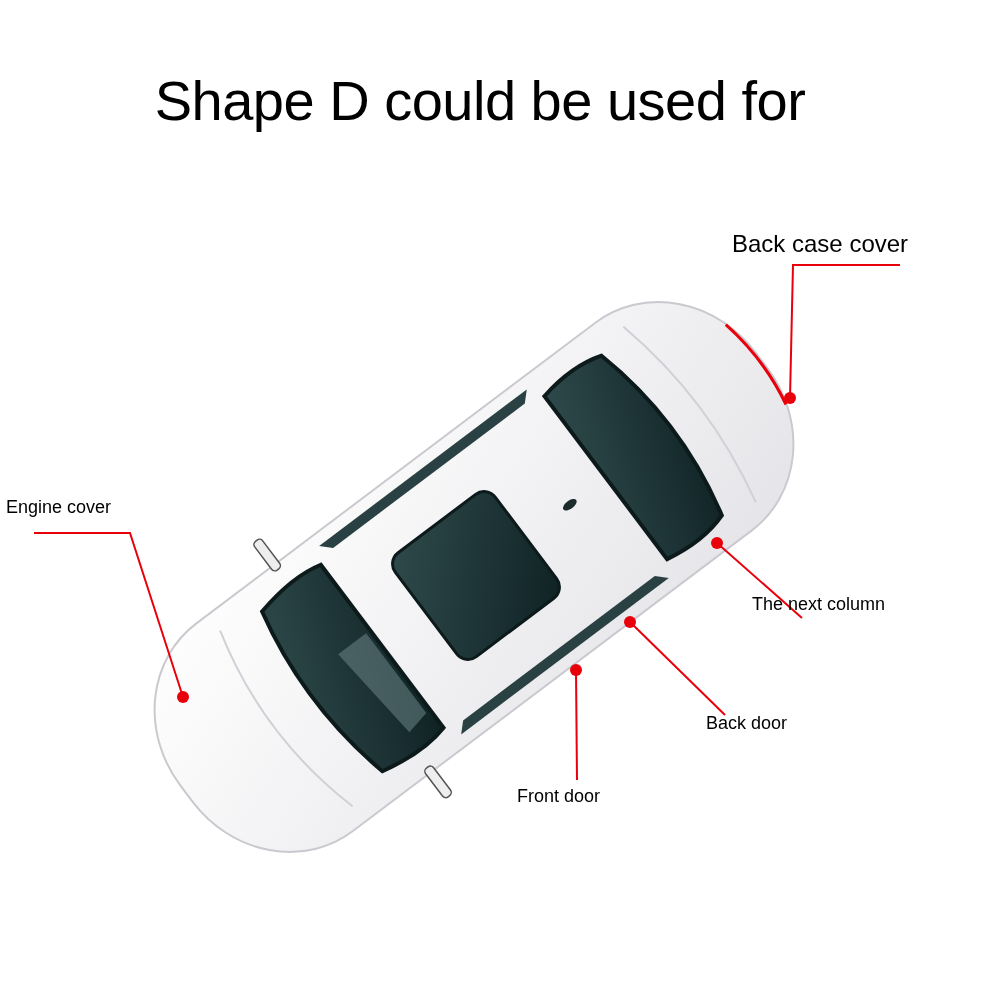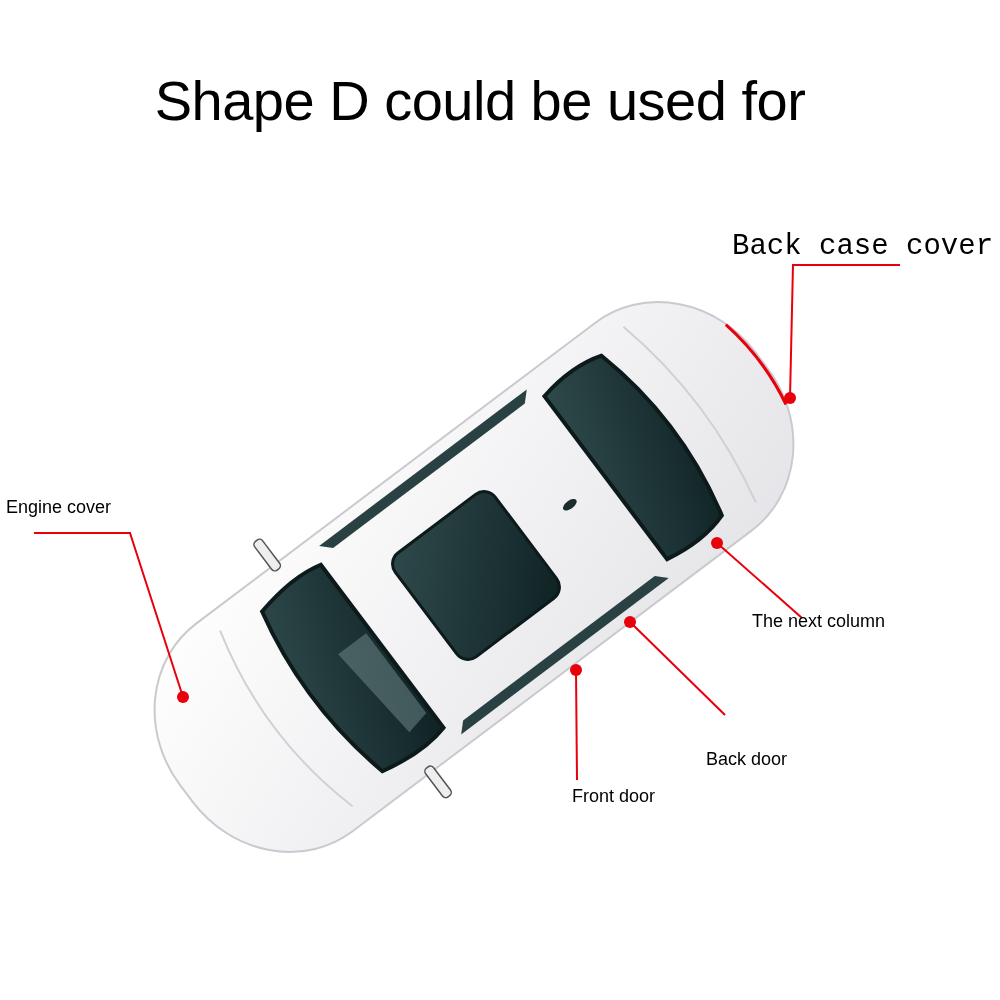--- a/index.html
+++ b/index.html
@@ -67,17 +67,17 @@
   <g>
     <line x1="630" y1="622" x2="725" y2="715" stroke="#e8000b" stroke-width="2"></line>
     <circle cx="630" cy="622" r="6" fill="#e8000b"></circle>
   </g>
   <g>
     <line x1="576" y1="670" x2="577" y2="780" stroke="#e8000b" stroke-width="2"></line>
     <circle cx="576" cy="670" r="6" fill="#e8000b"></circle>
   </g>
 </svg>
 
-<div class="label" style="left:732px; top:230px; font-size:29px;font-family:Liberation Mono, monospace;">Back case cover</div>
+<div class="label" style="left:732px; top:230px; font-size:24px;">Back case cover</div>
 <div class="label" style="left:6px; top:497px;">Engine cover</div>
-<div class="label" style="left:752px; top:611px;">The next column</div>
-<div class="label" style="left:706px; top:713px;margin-top:36px;">Back door</div>
-<div class="label" style="left:572px; top:786px;">Front door</div>
+<div class="label" style="left:752px; top:594px;">The next column</div>
+<div class="label" style="left:706px; top:713px;">Back door</div>
+<div class="label" style="left:517px; top:786px;">Front door</div>
 
 </body></html>

